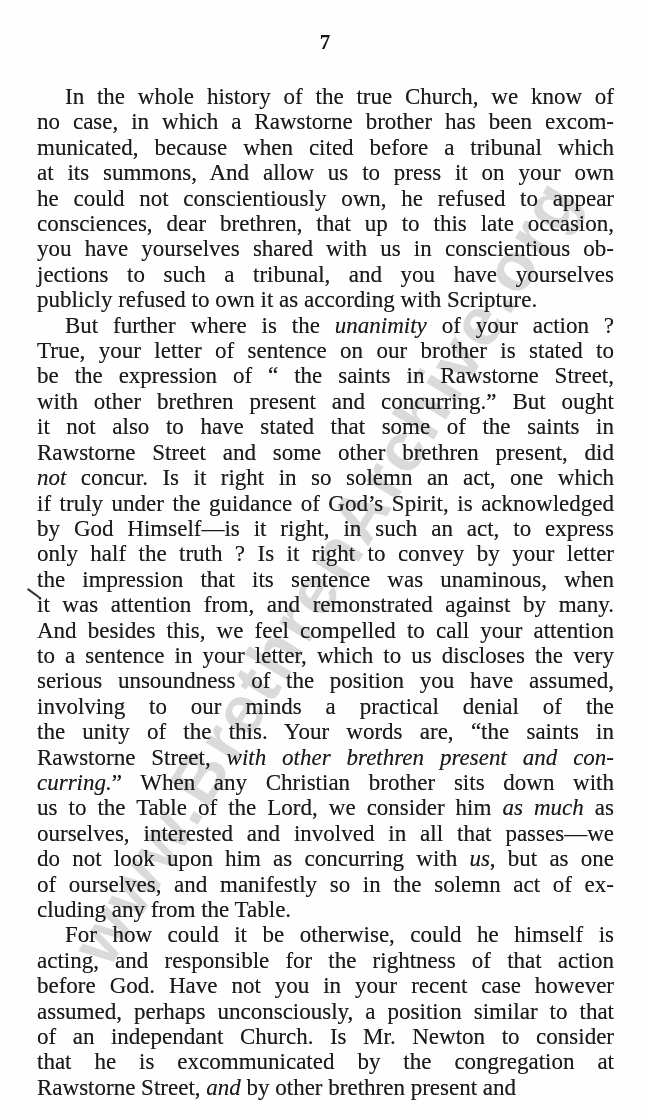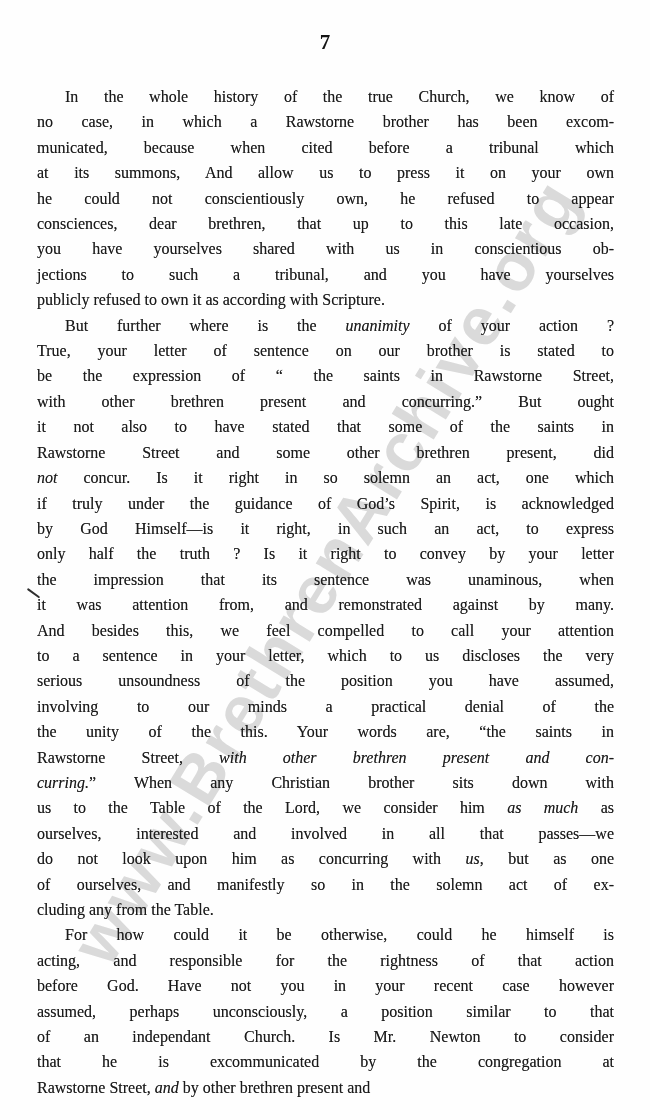--- a/index.html
+++ b/index.html
@@ -38,21 +38,21 @@
   }
   .text-block {
     position:absolute;
     left:37px; top:84px;
     width:577px;
     z-index:1;
     color:#1b1b1b;
   }
   .para { margin:0; }
   .line {
-    font-size:16px;
+    font-size:23px;
     line-height:25.4px;
     text-align:justify;
     text-align-last:justify;
     text-shadow:0 0 0.5px rgba(20,20,20,0.55);
   }
   .line.first { text-indent:28px; }
   .line.last  { text-align-last:left; }
   .it { font-style:italic; }
   .artifact {
     position:absolute;

